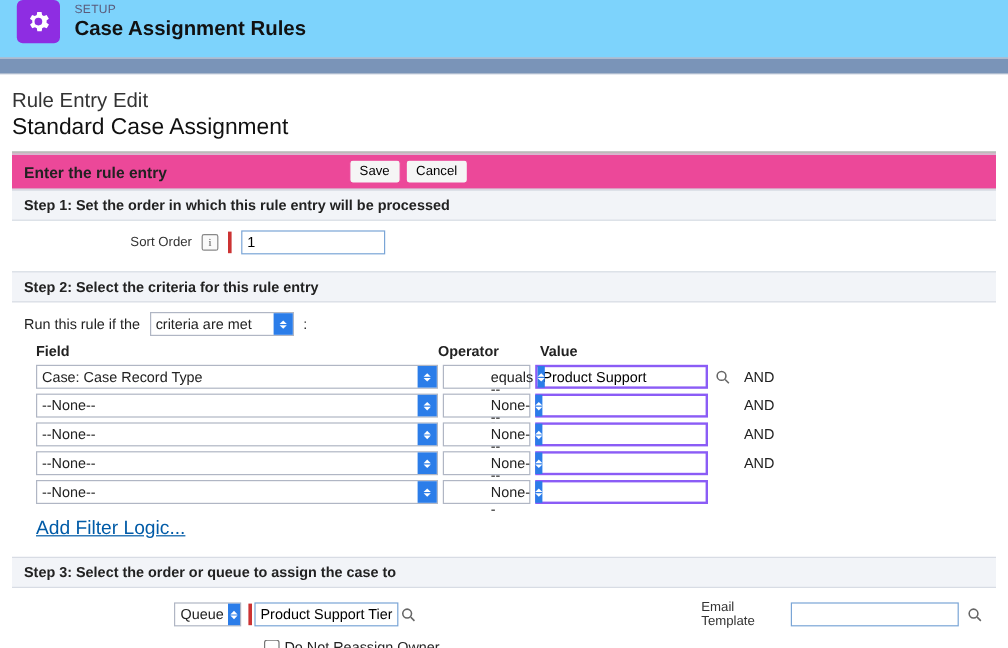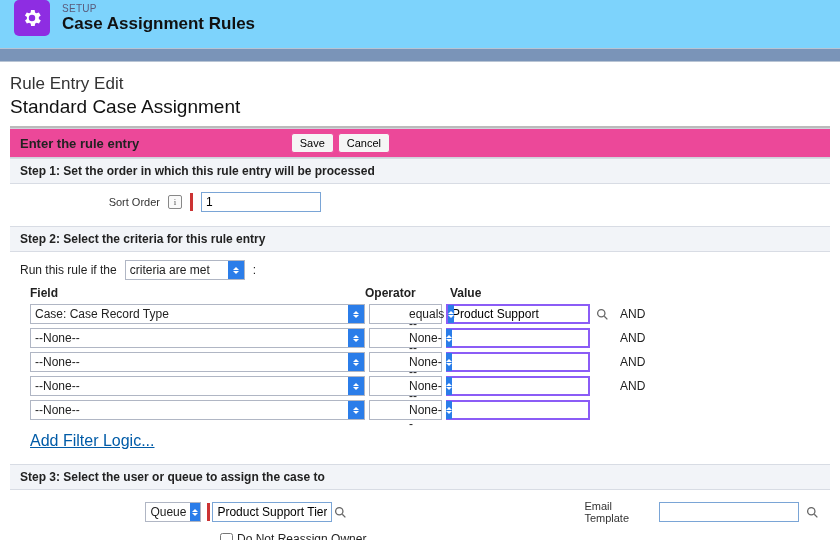--- a/index.html
+++ b/index.html
@@ -185,21 +185,21 @@
             <span class="sel-text">--None--</span>
             <span class="sel-arrow"></span>
           </span>
         <input class="val-input" value="" style="">
       </div>
     </div>
 
     <a class="addlogic">Add Filter Logic...</a>
   </div>
 
-  <div class="step-bar">Step 3: Select the user or queue to assign the case to</div>
+  <div class="step-bar">Step 3: Select the order or queue to assign the case to</div>
   <div class="step3-body">
     <div class="step3-row1">
       <span style="width:130px;"></span>
       <span class="select-sim assign-sel">
           <span class="sel-text">Queue</span>
           <span class="sel-arrow"></span>
         </span>
       <span class="lookup-field">
         <span class="redbar"></span>
         <input class="txt-input" value="Product Support Tier 1" style="">

